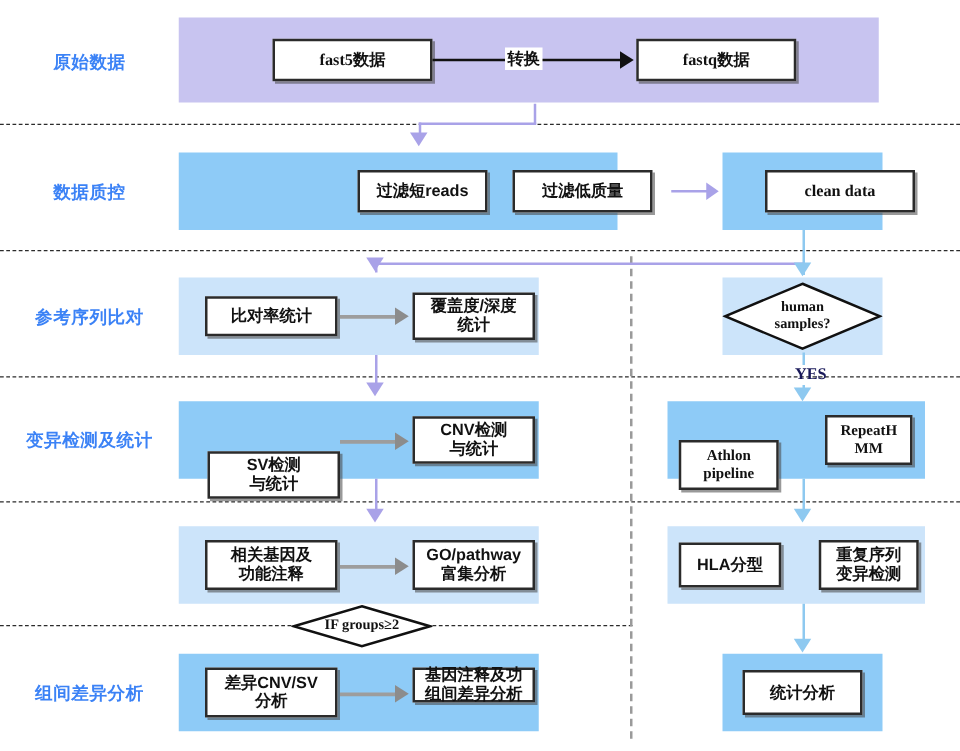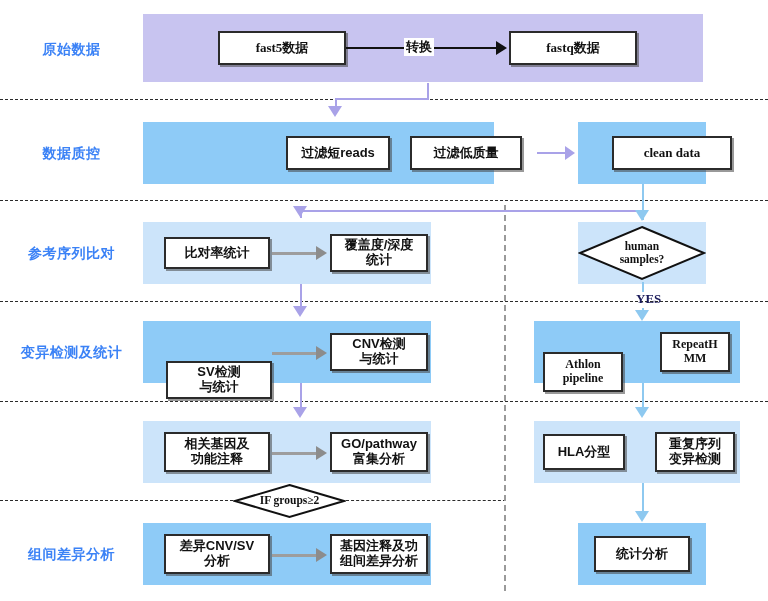--- a/index.html
+++ b/index.html
@@ -310,21 +310,21 @@
   <div class="arrow-down lblue" style="left:635px;top:511px;"></div>
 
   <div class="box cn" style="left:164px;top:534px;width:106px;height:40px;">
     <span>
         <span style="display: block;">差异CNV/SV</span>
         <span style="display: block;">分析</span>
       </span>
   </div>
   <div class="gray-h" style="left:272px;top:554px;width:46px;"></div>
   <div class="arrow-right gray" style="left:316px;top:548px;"></div>
-  <div class="box cn" style="left:330px;top:534px;width:98px;height:40px;">
+  <div class="box cn" style="left:330px;top:534px;width:98px;height:28px;">
     <span>
         <span style="display: block;">基因注释及功</span>
         <span style="display: block;">组间差异分析</span>
       </span>
   </div>
 
   <div class="box cn" style="left:594px;top:536px;width:96px;height:36px;">
     <span>统计分析</span>
   </div>
 

